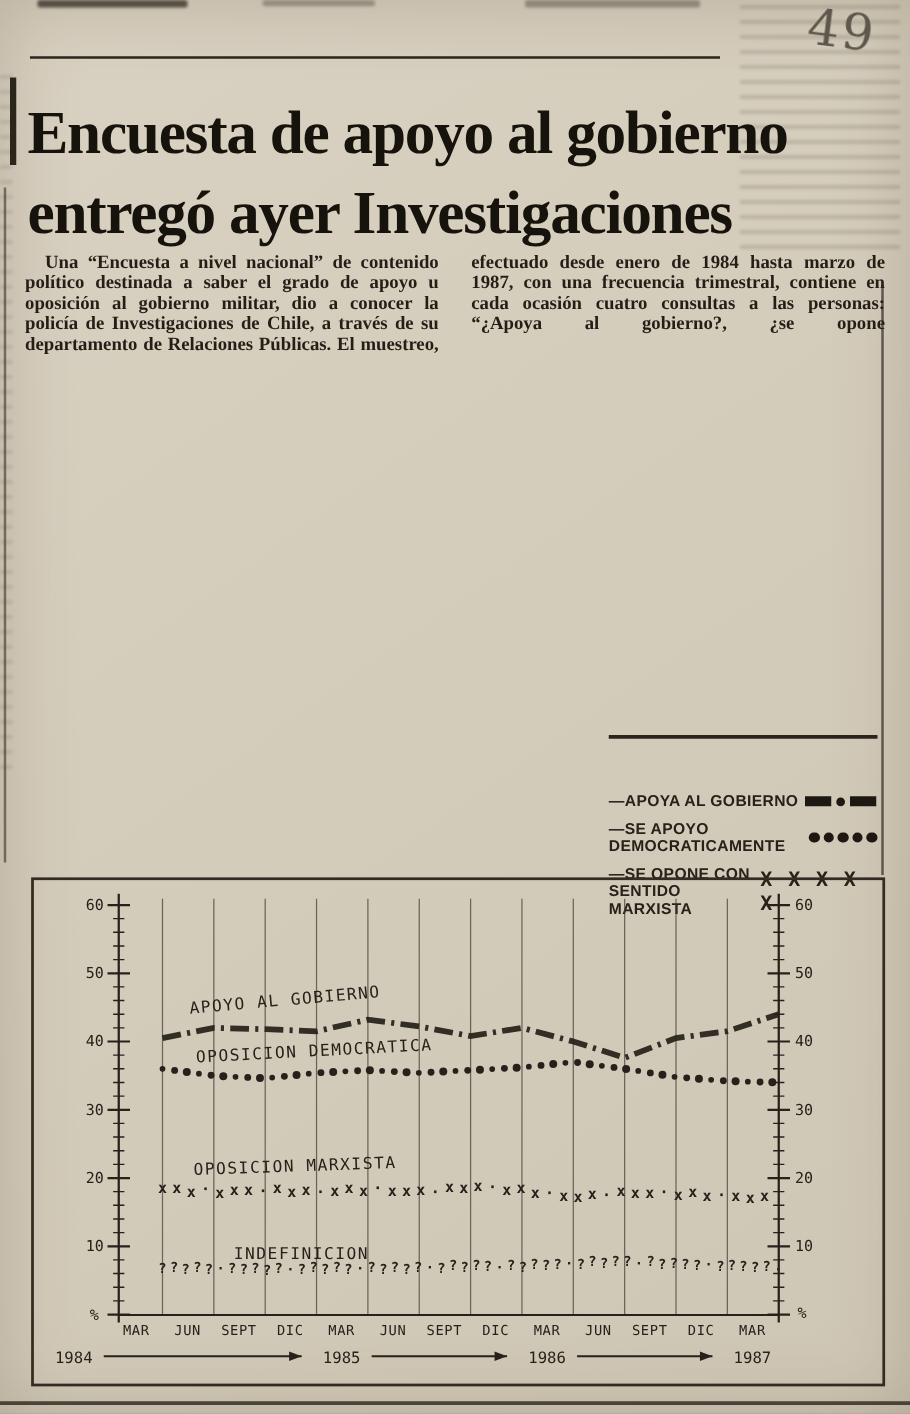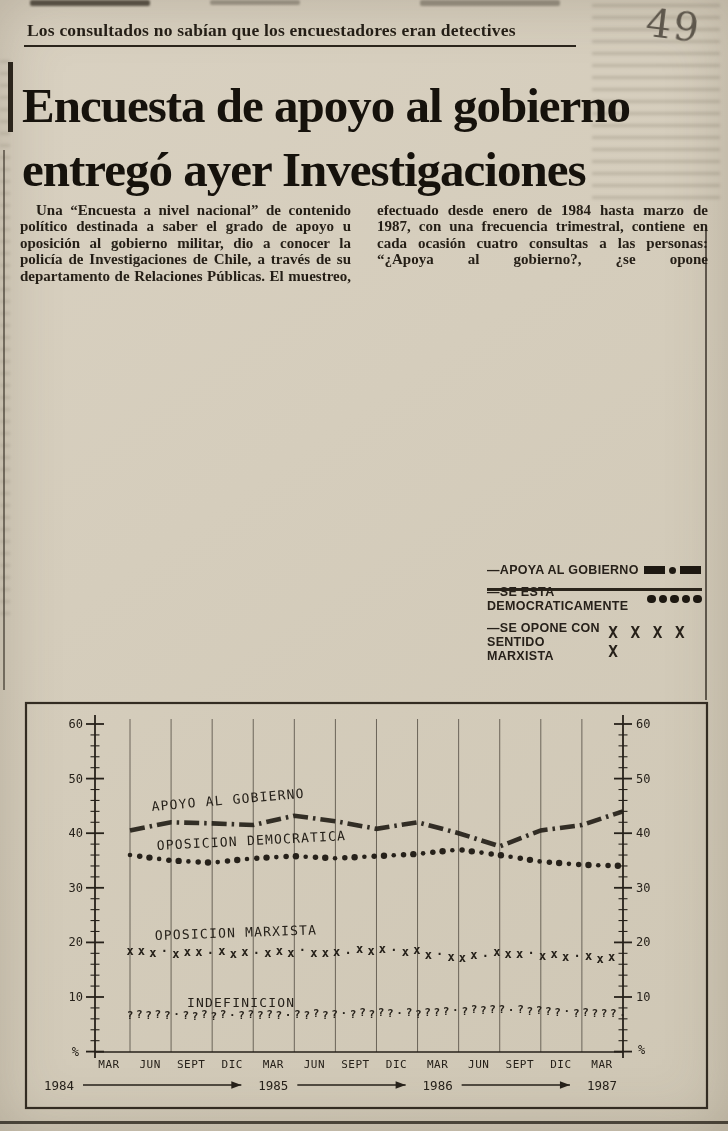--- a/index.html
+++ b/index.html
@@ -29,21 +29,21 @@
   
   .col{position:absolute;top:304px;height:400px;overflow:hidden;font-size:14.2px;line-height:16.8px;}
   .col-left{left:18px;width:219px;}
   .col-mid{left:249px;width:228px;}
   .col-right{left:489px;width:212px;height:290px;}
   .bp{margin:0;text-indent:15px;text-align:justify;}
   .st-q{font-weight:700;}
   .st-subhead{font-weight:700;text-indent:1px;text-align:left;margin:12px 0 10px 0;font-size:15.5px;letter-spacing:.3px;}
   
   .legend-rule{position:absolute;left:487px;top:588px;width:215px;height:3px;background:#2a241b;}
-  .legend{position:absolute;left:487px;top:563px;width:216px;}
+  .legend{position:absolute;left:487px;top:634px;width:216px;}
   .legend-row{display:flex;justify-content:space-between;align-items:center;margin-bottom:8px;
     font-family:"Liberation Sans","DejaVu Sans",sans-serif;font-size:12.5px;font-weight:700;
     letter-spacing:.3px;color:#27211a;}
   .legend-label{white-space:pre-line;line-height:14px;}
   .legend-sym{display:flex;align-items:center;}
   .legend-sym.txt{font-family:"DejaVu Sans Mono",monospace;font-size:16px;font-weight:700;letter-spacing:1.5px;}
   .ldash{display:inline-block;width:21px;height:8px;background:#1d1811;margin:0 2px;}
   .ldot{display:inline-block;width:7px;height:7px;border-radius:50%;background:#1d1811;margin:0 2px;}
   .ldot.big{width:8.5px;height:8.5px;margin:0 1.5px;}
   
@@ -63,21 +63,20 @@
 
   <div class="smudge" style="left:30px;top:0;width:120px;height:6px;"></div>
   <div class="smudge" style="left:210px;top:0;width:90px;height:5px;opacity:.45;"></div>
   <div class="smudge" style="left:420px;top:0;width:140px;height:6px;opacity:.5;"></div>
   <div class="bleed" style="left:592px;top:4px;width:128px;height:200px;"></div>
   <div class="bleed" style="left:0;top:60px;width:10px;height:560px;opacity:.4;"></div>
   <div class="left-bar" style="left:8px;top:62px;width:5px;height:70px;"></div>
   <div class="left-bar" style="left:3px;top:150px;width:2px;height:540px;opacity:.55;"></div>
   <div class="vrule-right"></div>
 
-  <div class="kicker">Los consultados no sabían que los encuestadores eran detectives</div>
   <div class="kicker-rule"></div>
   <div class="handmark">49</div>
   <h1 class="headline" style="margin:0;">Encuesta de apoyo al gobierno entregó ayer Investigaciones</h1>
 
   <div class="intro">Una “Encuesta a nivel nacional” de contenido político destinada a saber el grado de apoyo u oposición al gobierno militar, dio a conocer la policía de Investigaciones de Chile, a través de su departamento de Relaciones Públicas. El muestreo, efectuado desde enero de 1984 hasta marzo de 1987, con una frecuencia trimestral, contiene en cada ocasión cuatro consultas a las personas: “¿Apoya al gobierno?, ¿se opone democráticamente?, ¿se opone en sentido marxista? y ¿está indefinido?”.</div>
 
   <div class="col col-left">
 
   <p class="bp st-normal"></p>
       <p class="bp st-normal"></p>
@@ -111,21 +110,21 @@
 
   <div class="legend-row">
         <div class="legend-label">—APOYA AL GOBIERNO</div>
         <div class="legend-sym">
           <i class="ldash"></i>
           <i class="ldot"></i>
           <i class="ldash"></i>
         </div>
       </div>
       <div class="legend-row">
-        <div class="legend-label">—SE ESTA
+        <div class="legend-label">—SE APOYO
 DEMOCRATICAMENTE</div>
         <div class="legend-sym">
           <i class="ldot big"></i>
           <i class="ldot big"></i>
           <i class="ldot big"></i>
           <i class="ldot big"></i>
           <i class="ldot big"></i>
         </div>
       </div>
       <div class="legend-row">

